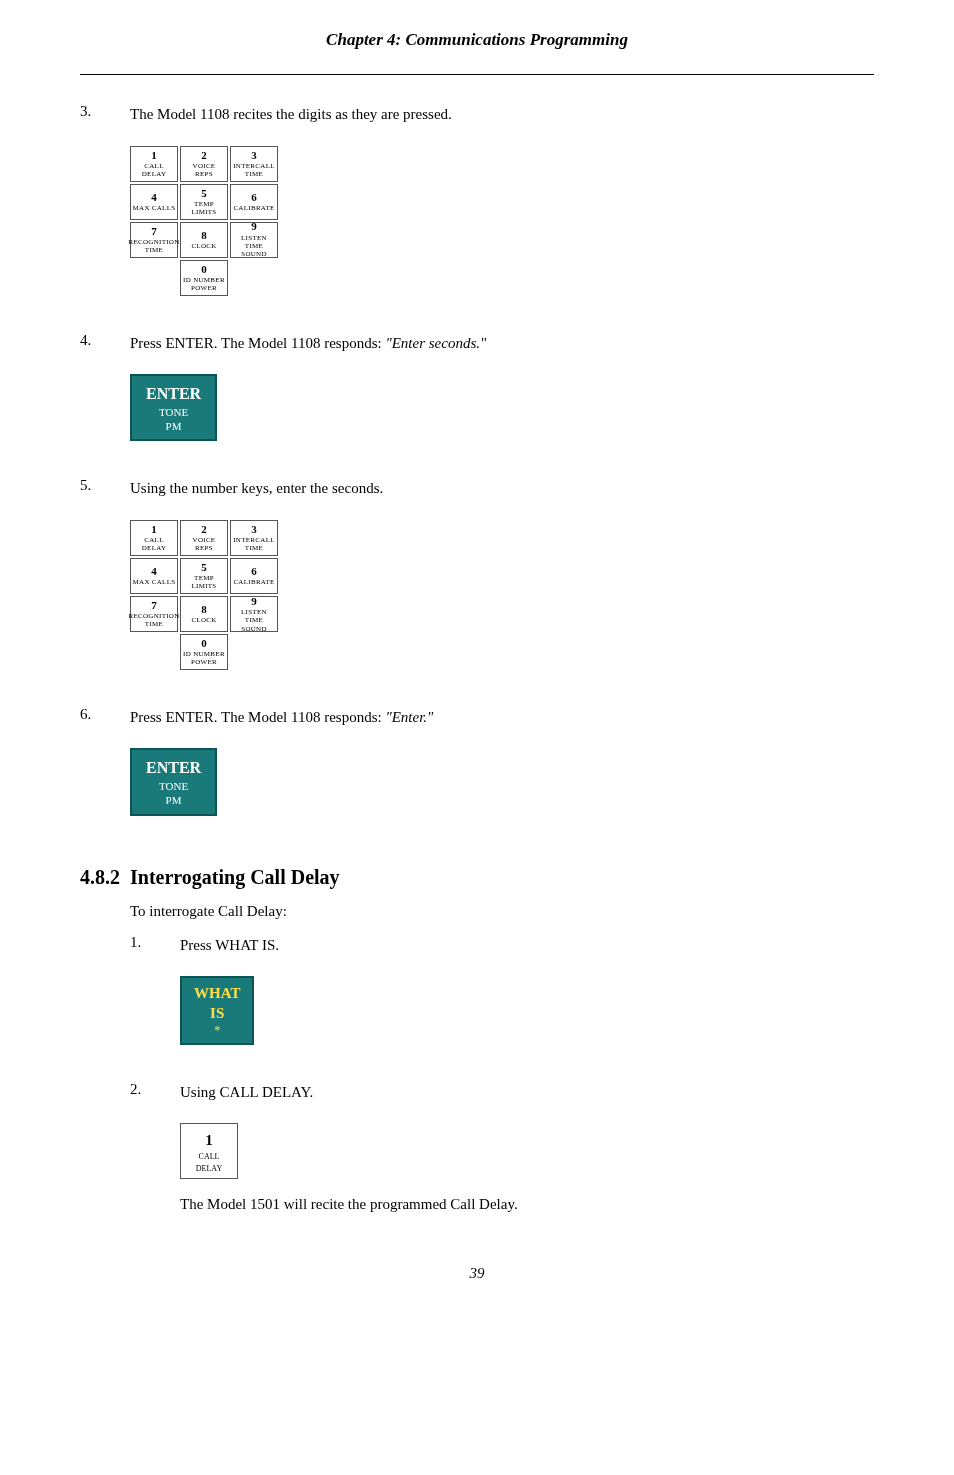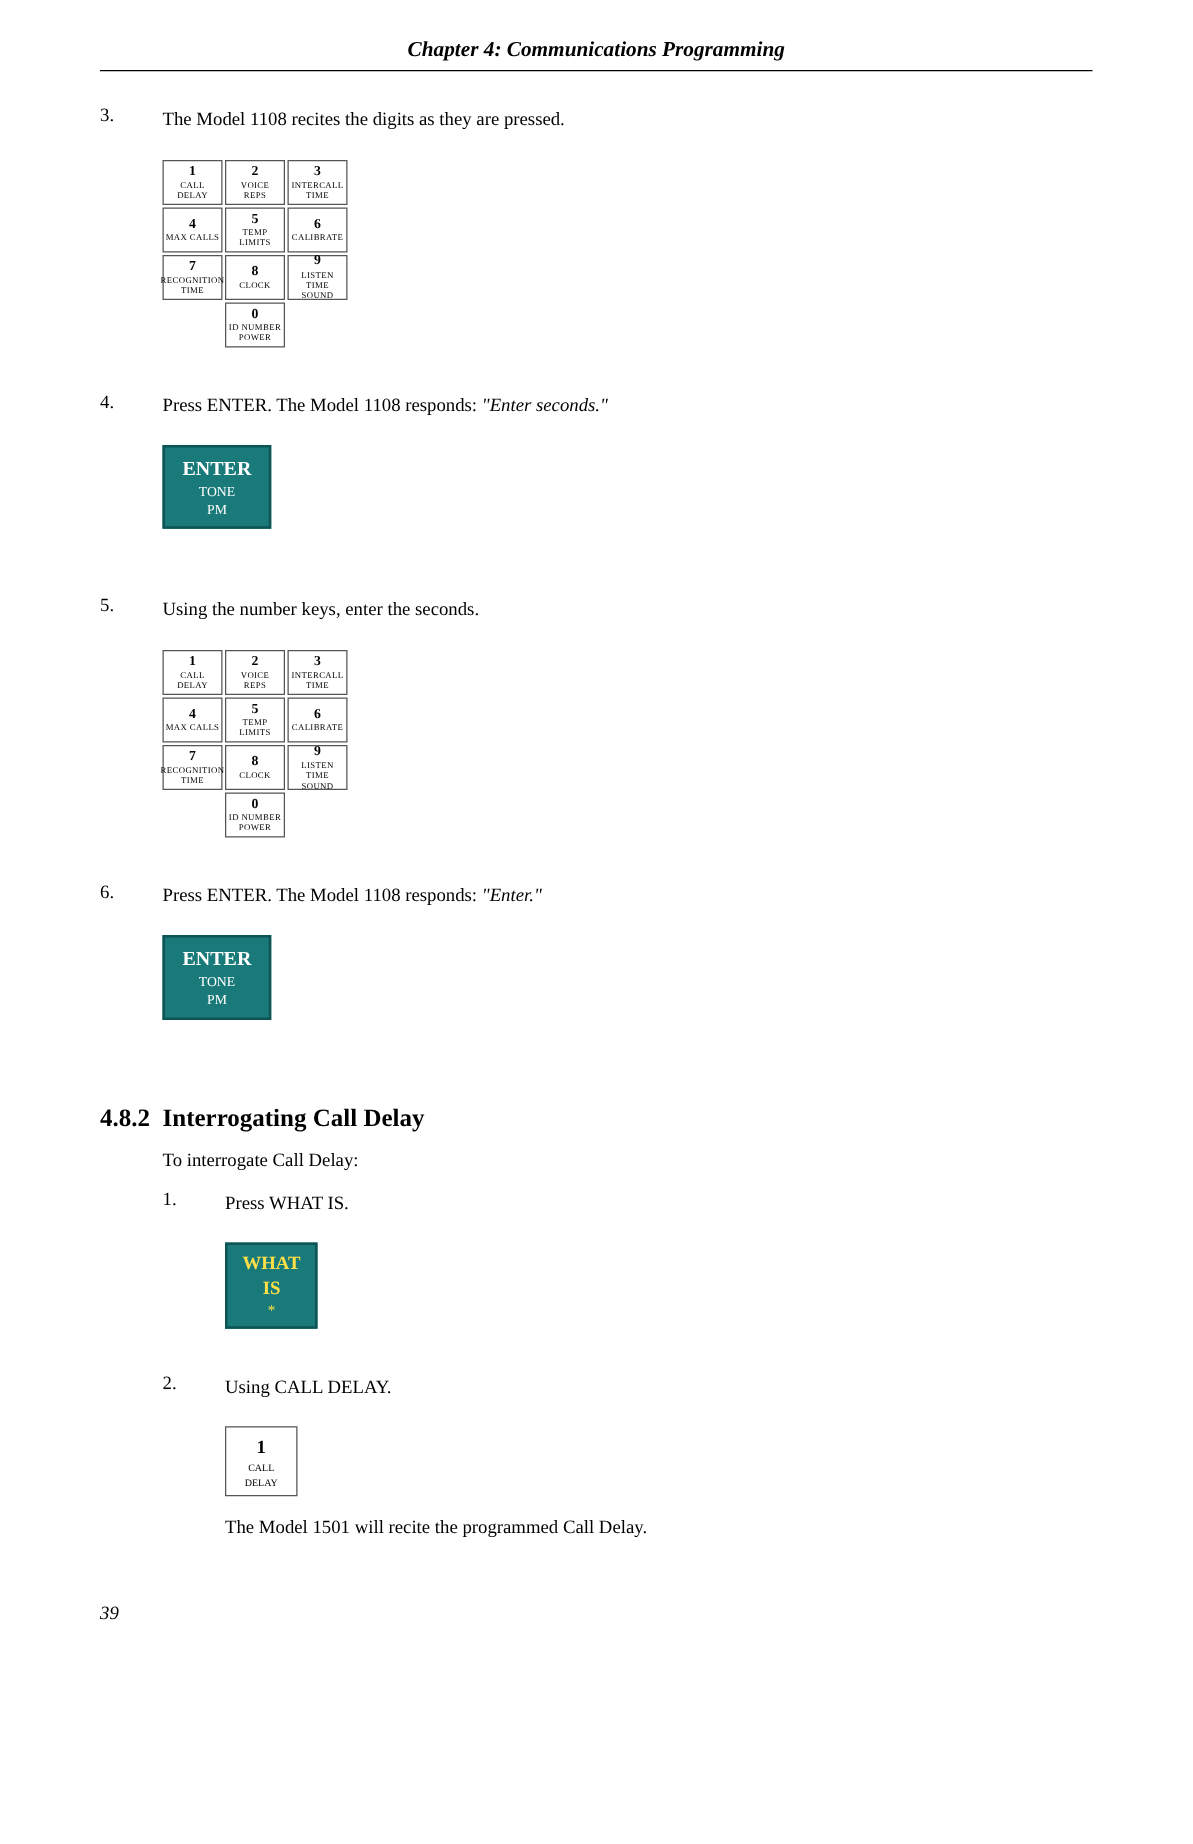--- a/index.html
+++ b/index.html
@@ -13,21 +13,21 @@
       padding: 30px 80px 60px 80px;
     }
 
     .chapter-header {
       text-align: center;
       font-style: italic;
       font-weight: bold;
       font-size: 17px;
       margin-bottom: 28px;
       border-bottom: 1px solid #000;
-      padding-bottom: 6px;
+      padding-bottom: 24px;
     }
 
     .numbered-list {
       list-style: none;
       padding: 0;
     }
 
     .list-item {
       display: flex;
       align-items: flex-start;
@@ -86,21 +86,21 @@
     .enter-btn {
       display: inline-block;
       background: #1a7a7a;
       color: #fff;
       font-weight: bold;
       font-size: 16px;
       text-align: center;
       padding: 8px 14px 6px 14px;
       border: 2px solid #0d5555;
       min-width: 70px;
-      margin: 10px 0 32px 0;
+      margin: 10px 0 14px 0;
       line-height: 1.3;
     }
 
     .enter-btn .enter-sub {
       font-size: 11px;
       font-weight: normal;
     }
 
     
     .what-is-btn {
@@ -152,21 +152,21 @@
       margin: 36px 0 14px 0;
     }
 
     .section-intro {
       margin-left: 50px;
       margin-bottom: 14px;
       font-size: 15px;
     }
 
     .page-number {
-      text-align: left;
+      text-align: center;
       font-style: italic;
       font-size: 15px;
       margin-top: 40px;
     }
   </style>
 </head>
 <body>
 
 <div class="chapter-header">
   <span>Chapter  4:  Communications Programming</span>

